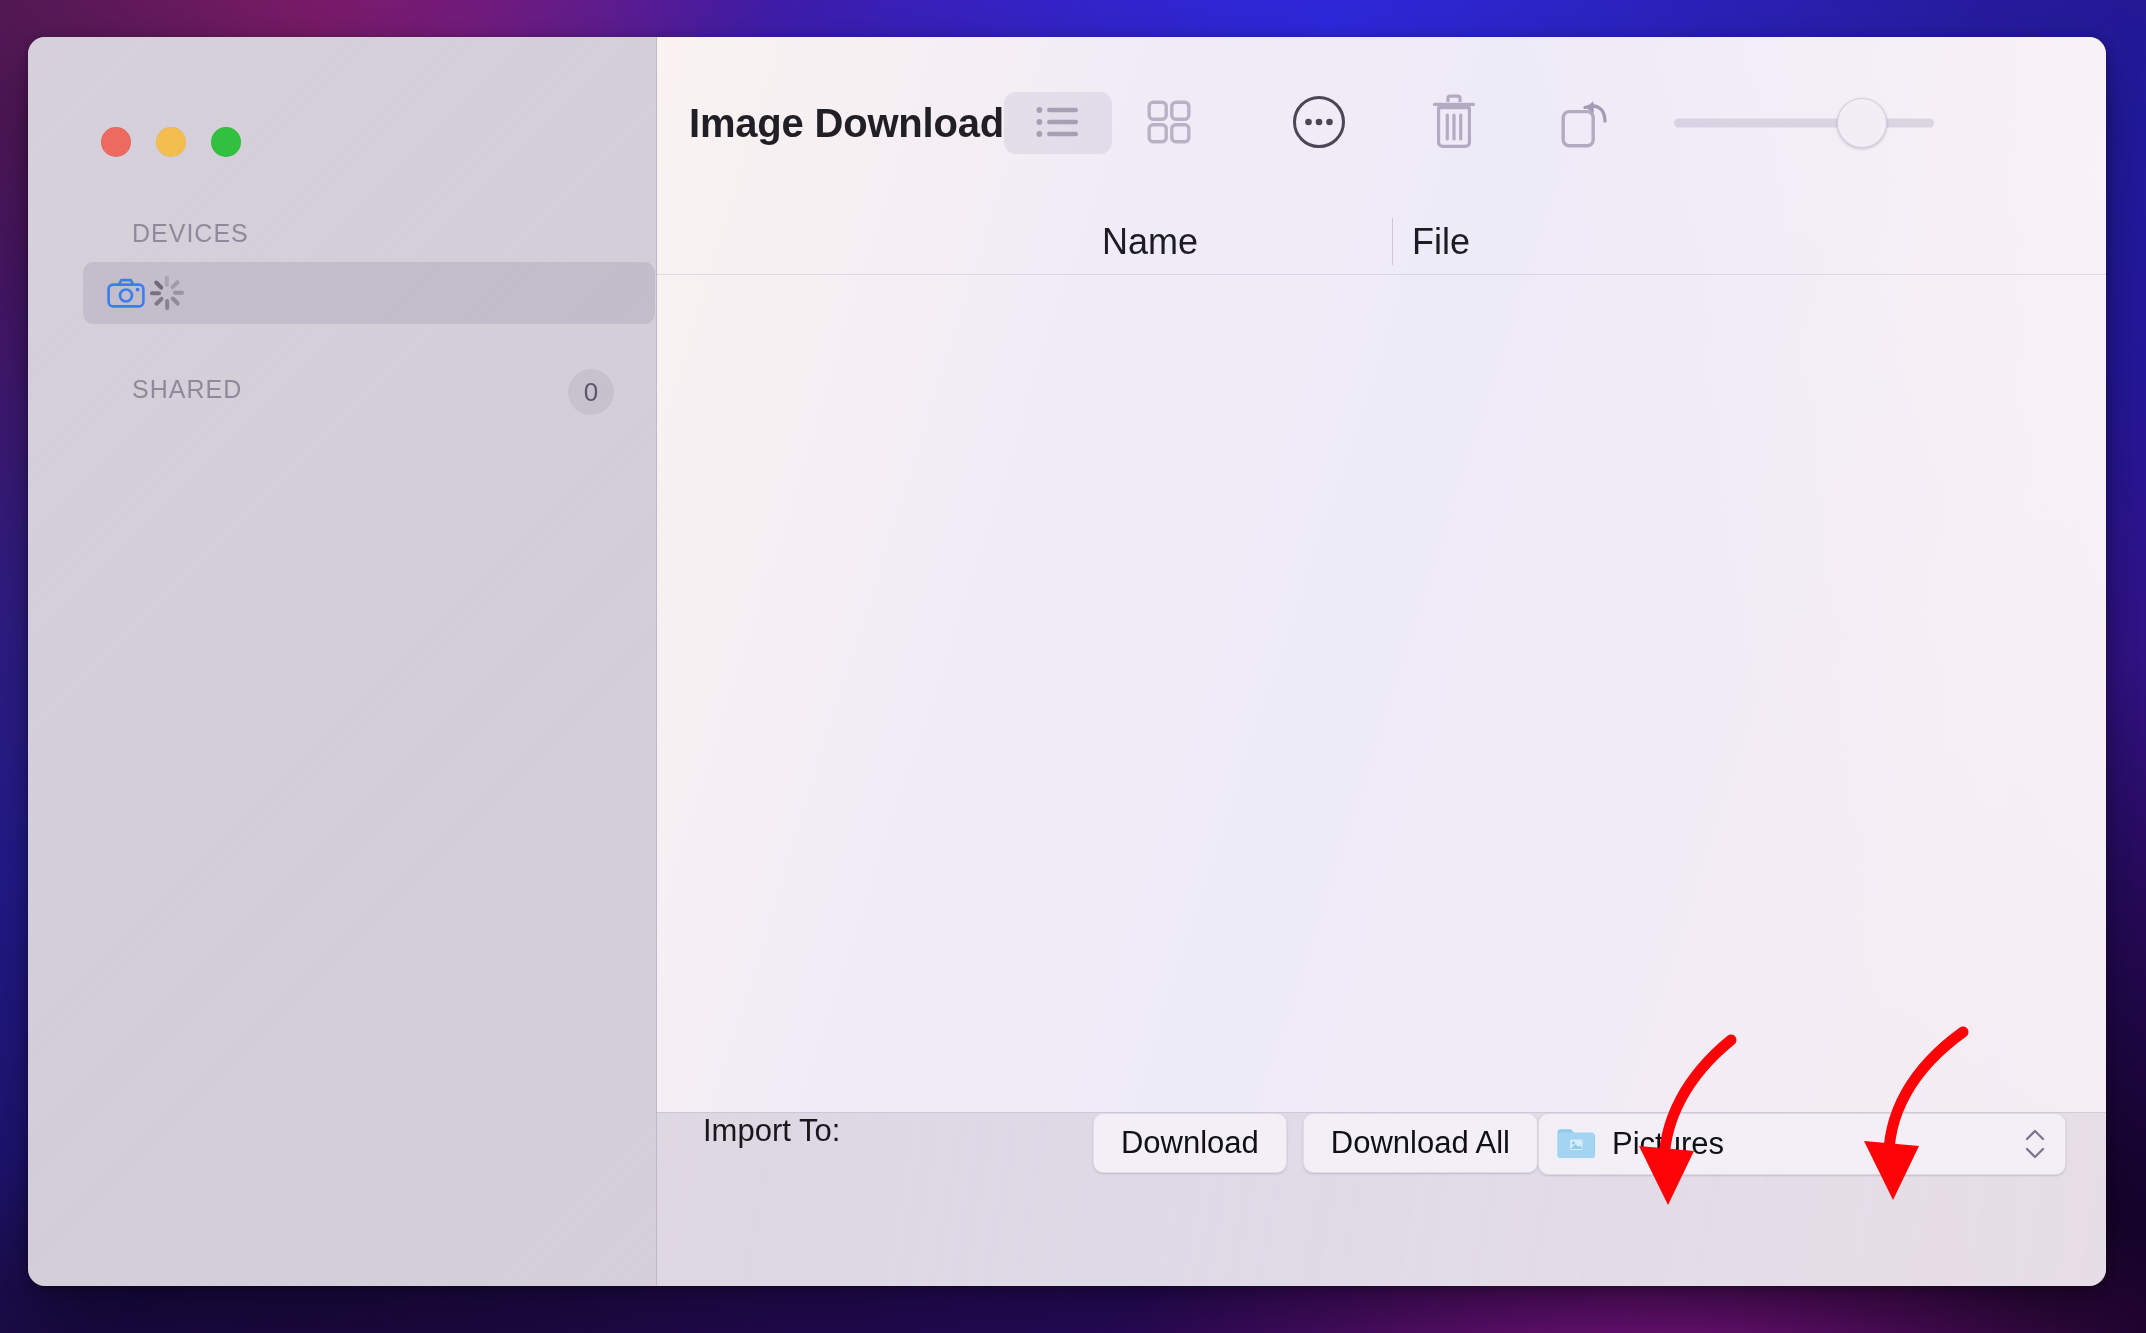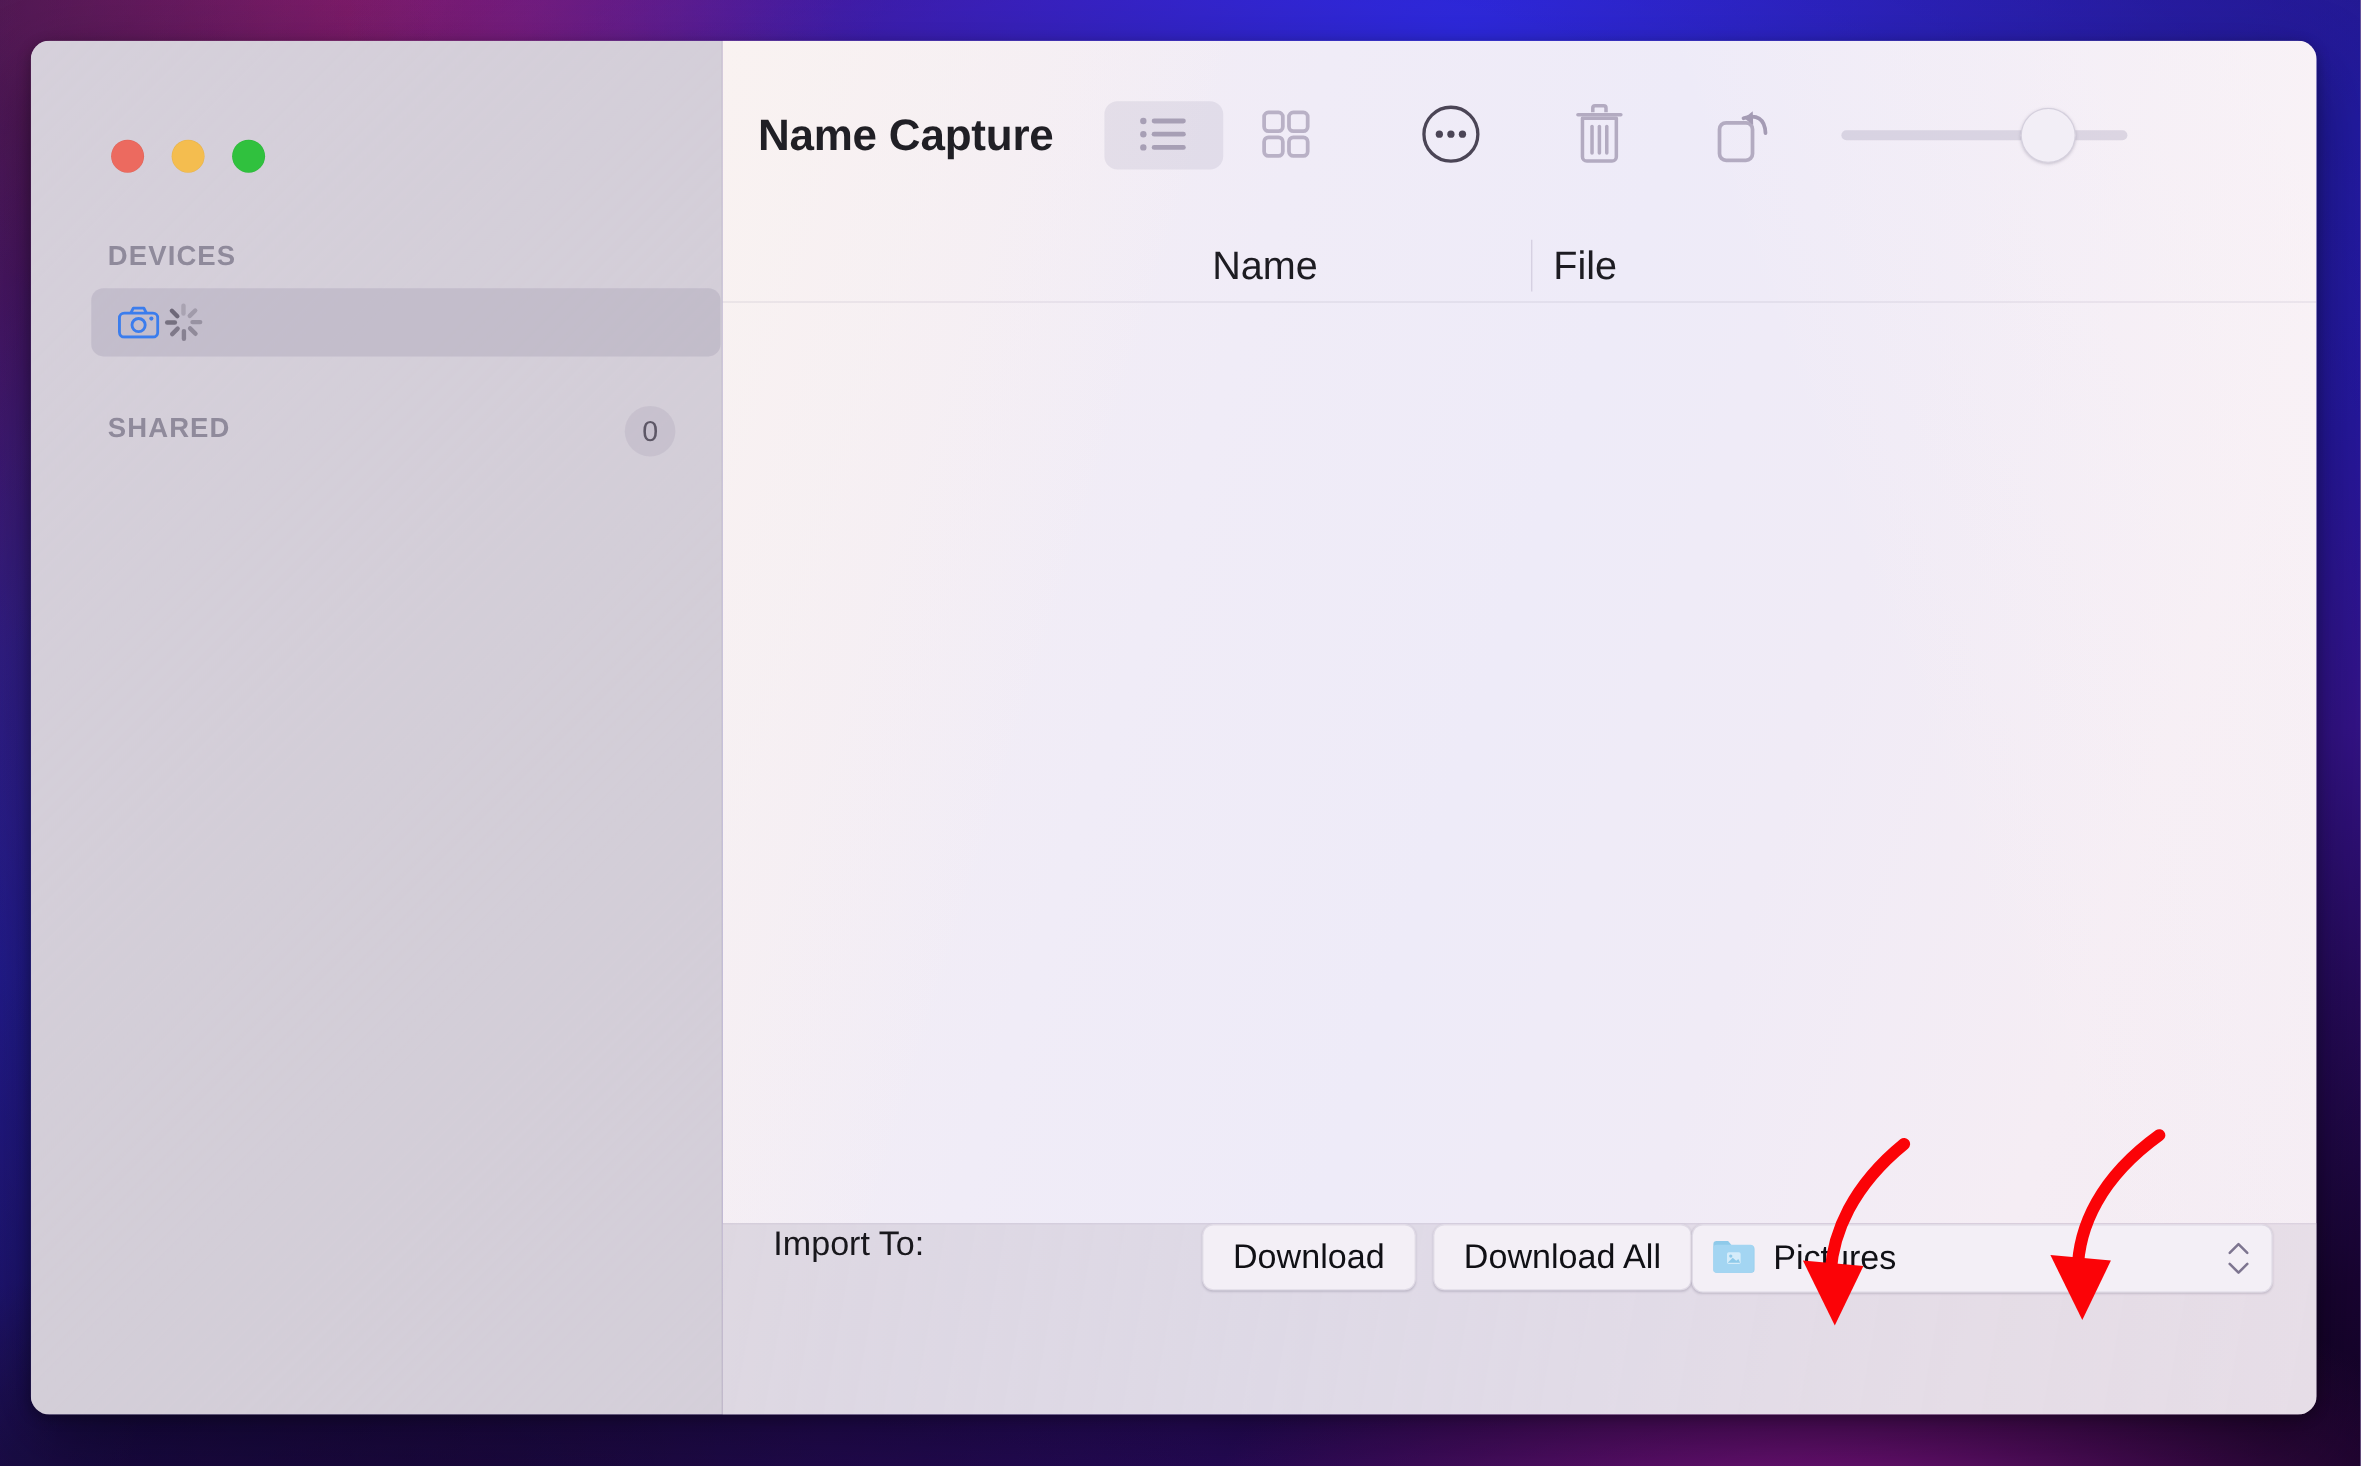--- a/index.html
+++ b/index.html
@@ -84,23 +84,23 @@
     left: 73px; top: 90px;
     display: flex; gap: 25px;
   }
   .tl { width: 30px; height: 30px; border-radius: 50%; }
   .tl-close { background: #ec6a5f; box-shadow: inset 0 0 0 0.5px rgba(0,0,0,0.06); }
   .tl-min   { background: #f4bd4f; box-shadow: inset 0 0 0 0.5px rgba(0,0,0,0.06); }
   .tl-max   { background: #30c13e; box-shadow: inset 0 0 0 0.5px rgba(0,0,0,0.06); }
 
   .sb-section-header {
     position: absolute;
-    left: 70px;
+    left: 104px;
     font-size: 25px;
-    font-weight: 700;
+    font-weight: 400;
     letter-spacing: 1.0px;
     color: #8f8a9b;
   }
   #sb-devices-header { top: 182px; }
   #sb-shared-header  { top: 338px; }
 
   #sb-shared-badge {
     position: absolute;
     right: 42px;
     top: 332px;
@@ -361,21 +361,21 @@
       </div>
 
       <div class="sb-section-header" id="sb-shared-header">SHARED</div>
 
       <div id="sb-shared-badge">0</div>
     </div>
 
     <div id="main">
 
       <div id="toolbar">
-        <div id="app-title">Name Capture</div>
+        <div id="app-title">Image Download</div>
 
         <div id="toolbar-tools">
 
           <button class="tb-btn" id="btn-list-view">
             <span>
               <svg width="46" height="36" viewBox="0 0 46 36" fill="none">
                 <circle cx="4.4" cy="6" r="2.9" fill="#a79fb5"></circle>
                 <rect x="12" y="3.8" width="31" height="4.4" rx="2.2" fill="#a79fb5"></rect>
                 <circle cx="4.4" cy="18" r="2.9" fill="#a79fb5"></circle>
                 <rect x="12" y="15.8" width="31" height="4.4" rx="2.2" fill="#a79fb5"></rect>

